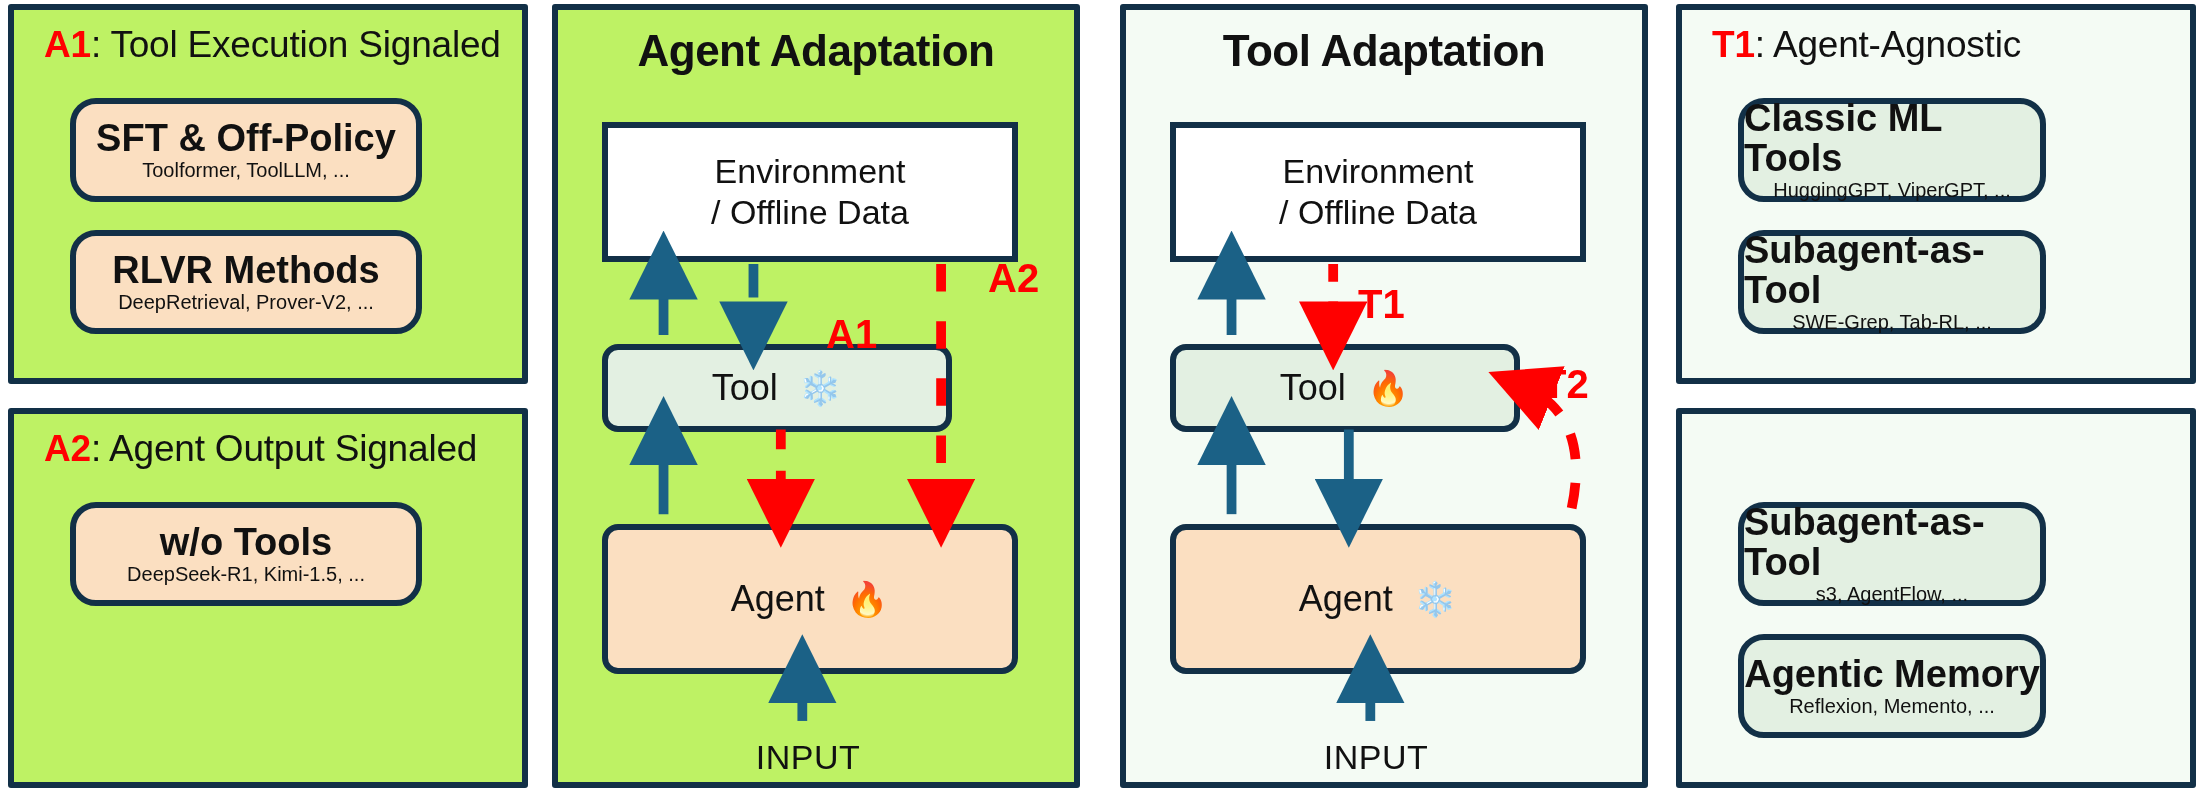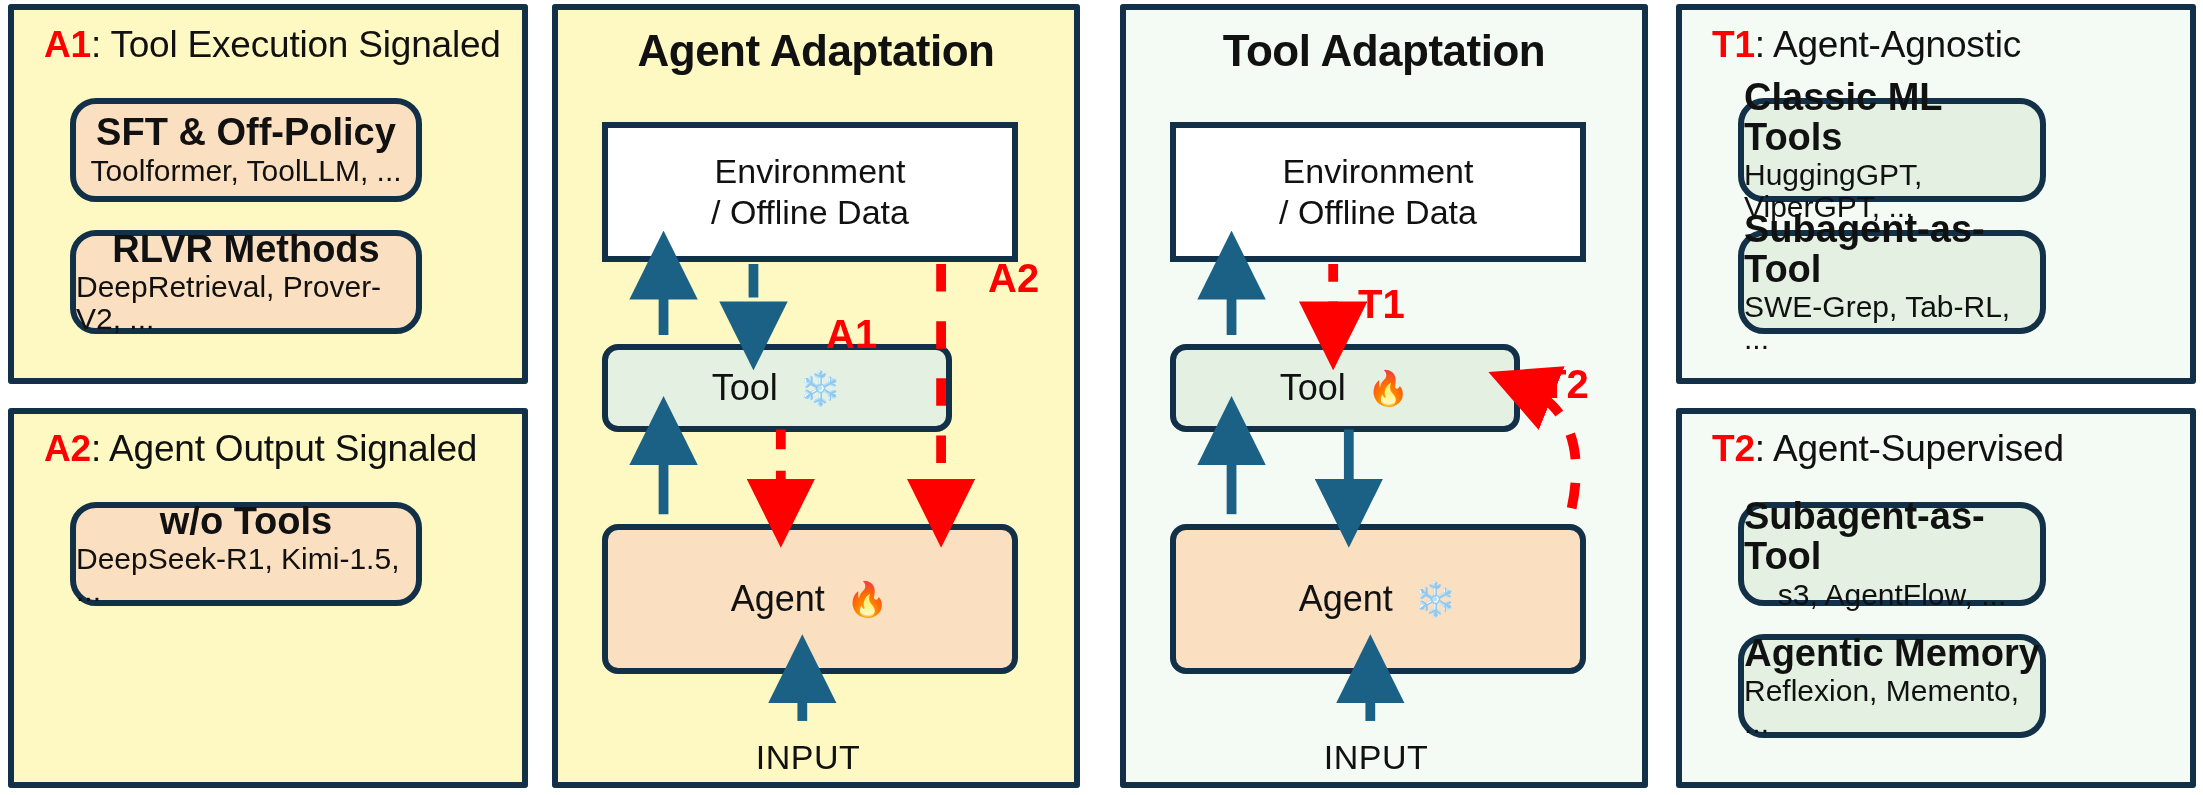--- a/index.html
+++ b/index.html
@@ -10,21 +10,21 @@
     overflow:hidden;
   }
   .stage{position:relative;width:2203px;height:795px;}
 
   
   .panel{
     position:absolute;
     box-sizing:border-box;
     border:6px solid #123047;
     border-radius:3px;
-    background:#fef9c3;
+    background:#bef264;
   }
   .panel.green{background:#f4fbf4;}
 
   
   .tax-title{
     position:absolute;
     left:30px; top:14px;
     font-size:37px;
     font-weight:400;
     letter-spacing:-0.2px;
@@ -42,21 +42,21 @@
     border-radius:26px;
     background:#fbdfc1;
     display:flex;
     flex-direction:column;
     align-items:center;
     justify-content:center;
     gap:2px;
   }
   .chip.green{background:#e3f0e2;}
   .chip .chip-title{font-size:38px;font-weight:700;line-height:1.05;}
-  .chip .chip-sub{font-size:30px;font-weight:400;line-height:1.05;}
+  .chip .chip-sub{font-size:20px;font-weight:400;line-height:1.05;}
 
   
   .panel.right .chip{left:56px;width:308px;}
 
   
   .flow-title{
     position:absolute;
     left:0;right:0;top:16px;
     text-align:center;
     font-size:44px;
@@ -247,23 +247,20 @@
       <div class="chip-title">Classic ML Tools</div>
       <div class="chip-sub">HuggingGPT, ViperGPT, ...</div>
     </div>
     <div class="chip green" style="top:220px;">
       <div class="chip-title">Subagent-as-Tool</div>
       <div class="chip-sub">SWE-Grep, Tab-RL, ...</div>
     </div>
   </div>
 
   <div class="panel green right" style="left:1676px;top:408px;width:520px;height:380px;">
-    <div class="tax-title">
-      <span class="code">T2</span><span>: Agent-Supervised</span>
-    </div>
     <div class="chip green" style="top:88px;">
       <div class="chip-title">Subagent-as-Tool</div>
       <div class="chip-sub">s3, AgentFlow, ...</div>
     </div>
     <div class="chip green" style="top:220px;">
       <div class="chip-title">Agentic Memory</div>
       <div class="chip-sub">Reflexion, Memento, ...</div>
     </div>
   </div>
 

